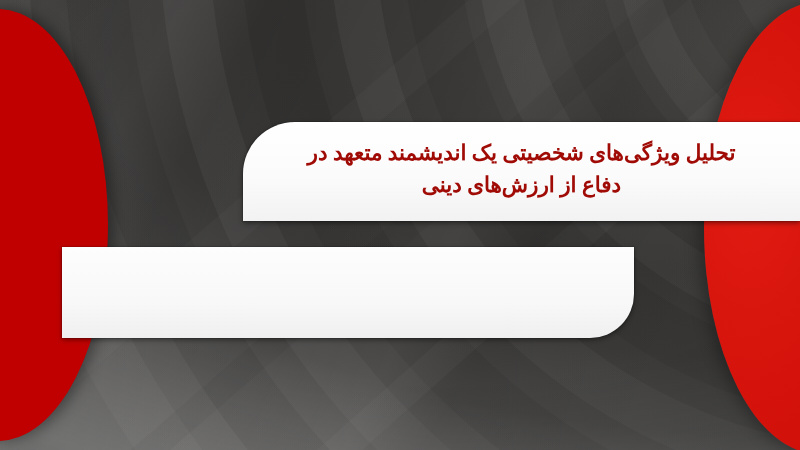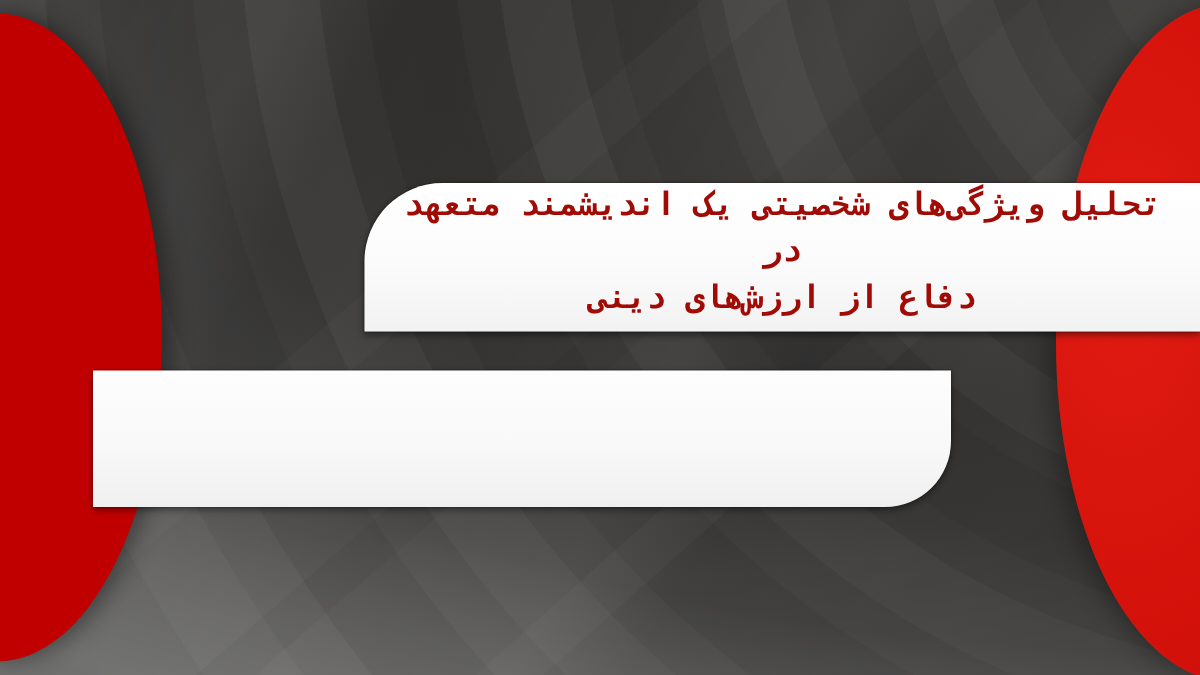--- a/index.html
+++ b/index.html
@@ -6,21 +6,21 @@
   html, body {
     margin: 0;
     padding: 0;
     background: #000;
   }
   #slide {
     position: relative;
     width: 800px;
     height: 450px;
     overflow: hidden;
-    font-family: Liberation Mono, monospace;
+    font-family: Liberation Serif, serif;
     background: #3b3b3b;
   }
 
   
   .bg-base {
     position: absolute;
     inset: 0;
     background:
       radial-gradient(140% 120% at 100% 8%,
         #4b4946 0%,

